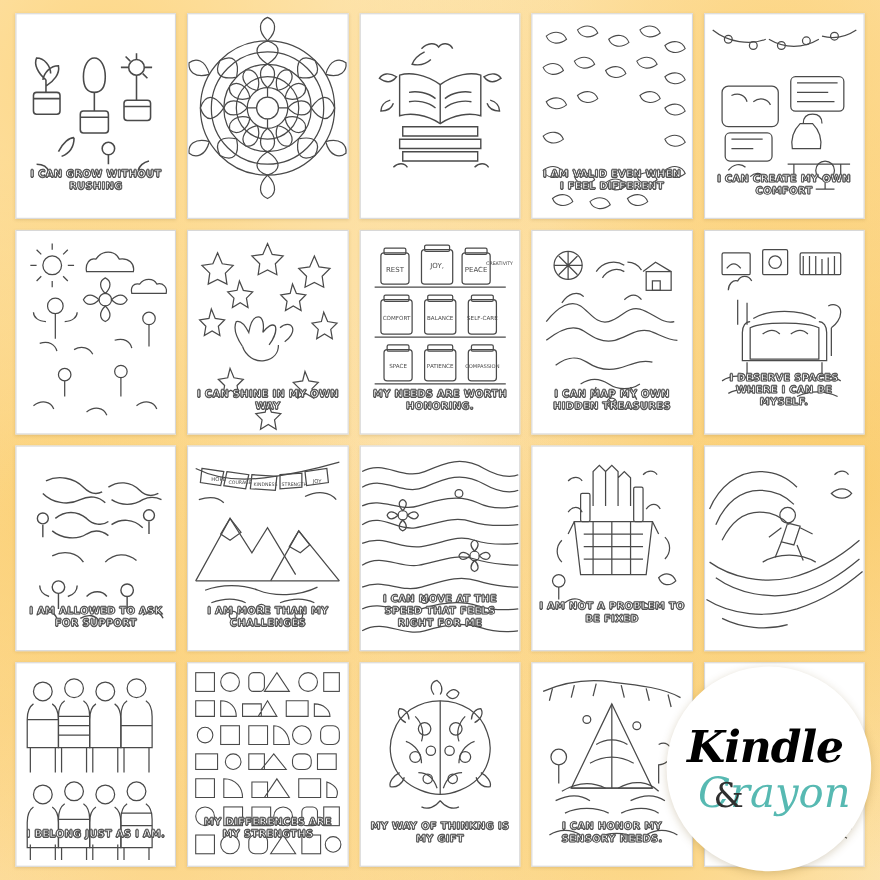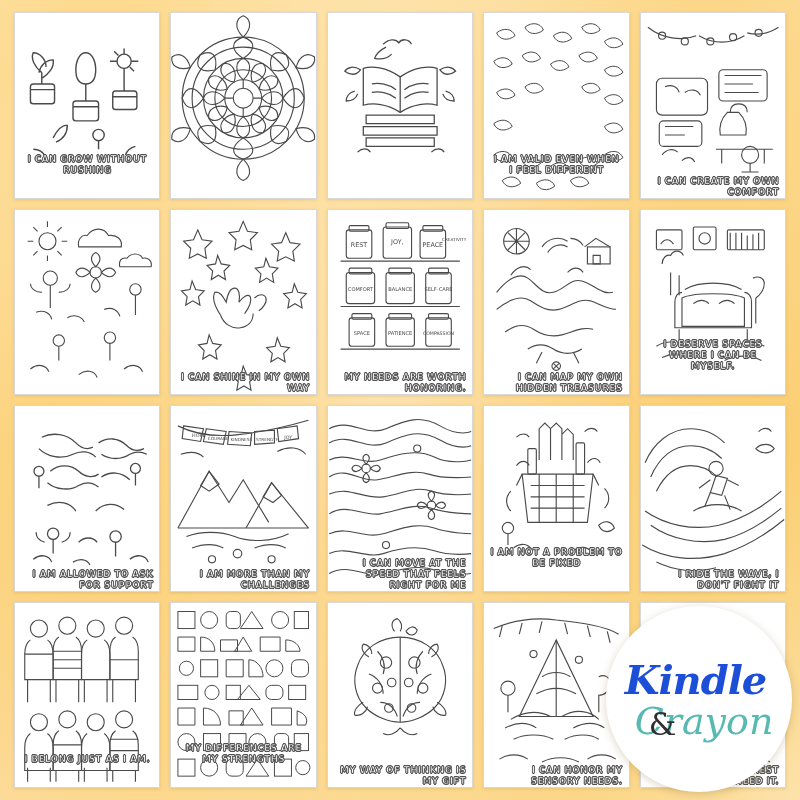--- a/index.html
+++ b/index.html
@@ -64,21 +64,21 @@
     letter-spacing:.3px;
     color:#ffffff;
     text-transform:uppercase;
     -webkit-text-stroke:0.7px #4a4a4a;
     text-shadow:
       0 0 1px #555,
       0.6px 0 0 #555, -0.6px 0 0 #555,
       0 0.6px 0 #555, 0 -0.6px 0 #555;
   }
   .caption.mid{padding-bottom:22px;}
-  .caption.low{padding-bottom:0;text-align:right;}
+  .caption.low{padding-bottom:18px;}
 
   
   .logo{
     position:absolute;
     right:8px;bottom:8px;
     width:186px;height:186px;
     border-radius:50%;
     background:#ffffff;
     box-shadow:0 2px 8px rgba(120,90,30,.25);
     display:flex;
@@ -92,21 +92,21 @@
     font-size:31px;
     color:#2f2f2f;
     position:absolute;
     left:24px;top:50px;
   }
   .logo-kindle{
     font-family:"DejaVu Serif", serif;
     font-weight:bold;
     font-style:italic;
     font-size:40px;
-    color:#1d4ed8;
+    color:#000000;
     margin-bottom:-4px;
     letter-spacing:-1px;
   }
   .logo-crayon{
     font-family:"DejaVu Serif", serif;
     font-style:italic;
     font-size:38px;
     color:#57b9b2;
     letter-spacing:0px;
     margin-left:10px;
@@ -499,21 +499,20 @@
           <circle cx="52" cy="44" r="5"></circle>
           <path d="M52 49l-4 12 8 2 4-12z"></path>
           <path d="M48 52l-8 6M60 52l8 4"></path>
           <path d="M48 61l-4 10M58 63l4 10"></path>
           <path d="M36 74c10-6 24-6 34 0"></path>
           <path d="M80 30c4-4 10-4 13 0-3 4-9 4-13 0z"></path>
           <path d="M82 18c3-3 7-3 9 0"></path>
           <path d="M10 110c12 6 28 8 42 4"></path>
         </svg>
       </div>
-      <div class="caption low">I RIDE THE WAVE, I DON'T FIGHT IT</div>
     </div>
 
     <div class="card">
       <div class="art">
         <svg viewBox="0 0 100 130" fill="none" stroke="#4a4a4a" stroke-width="0.8">
           <g>
             <circle cx="16" cy="18" r="6"></circle>
               <path d="M10 26c-3 2-4 6-4 10v18h20V36c0-4-1-8-4-10"></path>
               <path d="M8 54v16M24 54v16M6 36h20"></path>
             <circle cx="36" cy="16" r="6"></circle>

